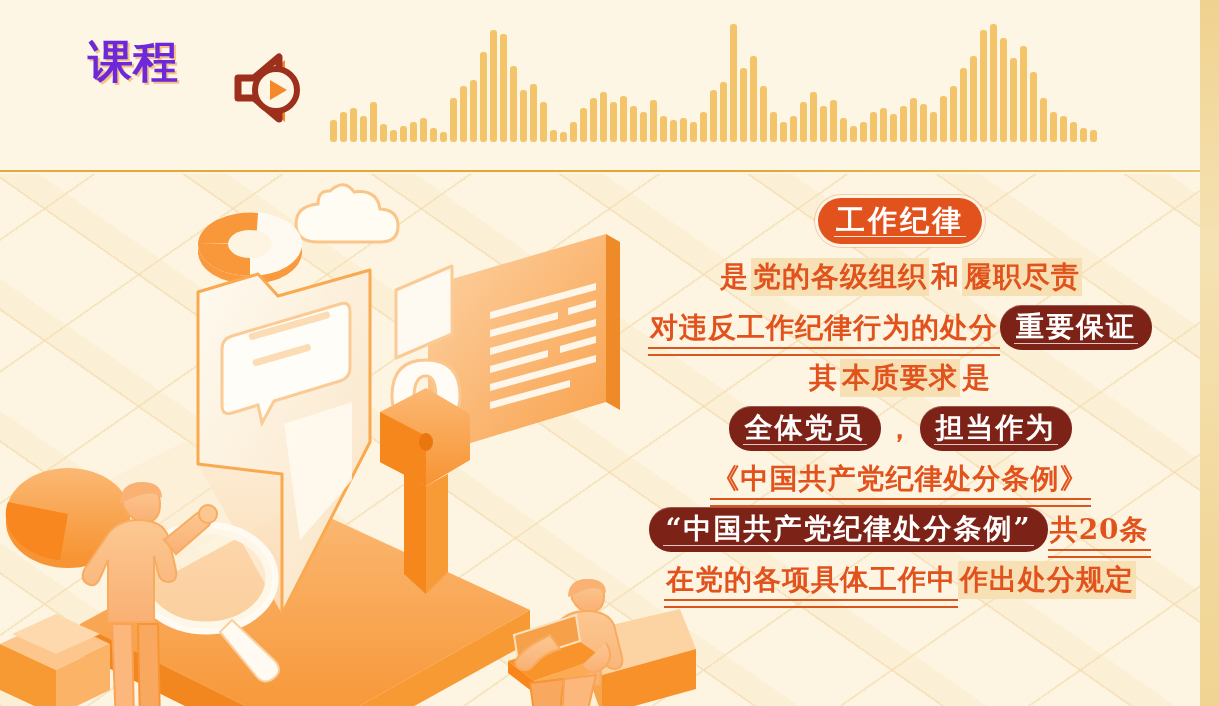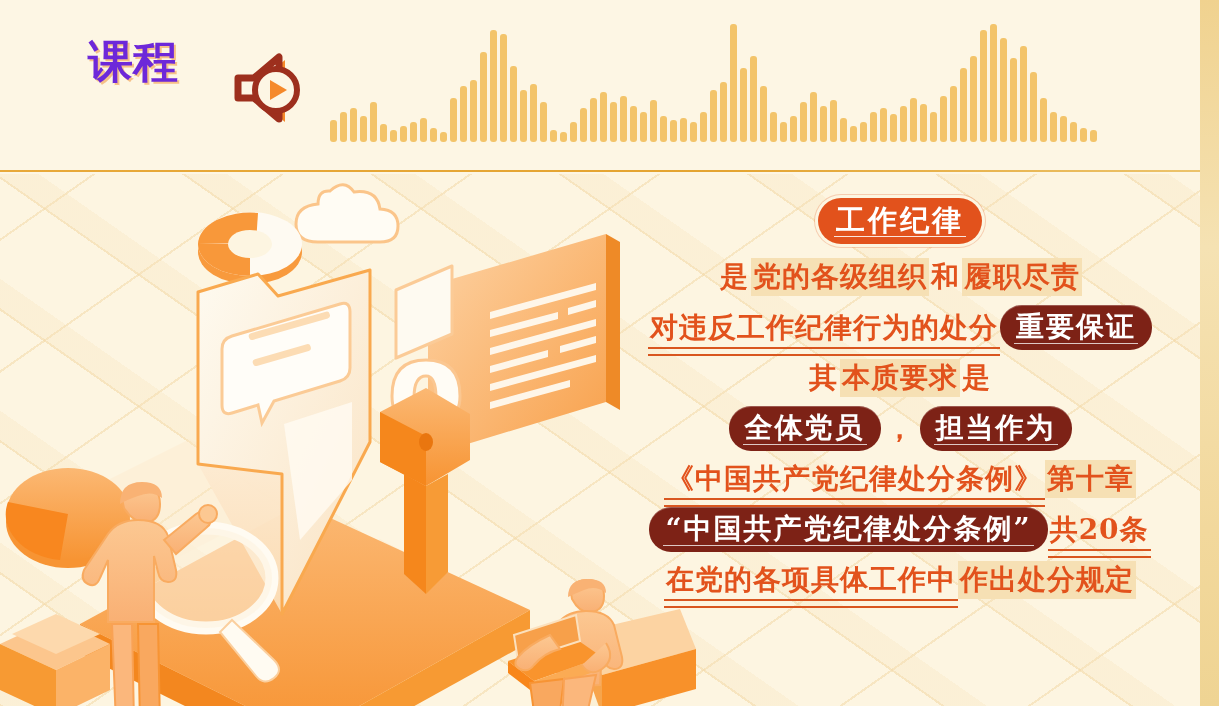--- a/index.html
+++ b/index.html
@@ -470,21 +470,20 @@
           <span class="seg hl">本质要求</span>
           <span class="seg">是</span>
         </div>
         <div class="tline">
           <span class="seg pill">全体党员</span>
           <span class="seg comma">，</span>
           <span class="seg pill">担当作为</span>
         </div>
         <div class="tline">
           <span class="seg udbl">《中国共产党纪律处分条例》</span>
-          <span class="seg hl">第十章</span>
         </div>
         <div class="tline">
           <span class="seg pill">“中国共产党纪律处分条例”</span>
           <span class="seg udbl">共20条</span>
         </div>
         <div class="tline">
           <span class="seg udbl">在党的各项具体工作中</span>
           <span class="seg hl">作出处分规定</span>
         </div>
       </div>

